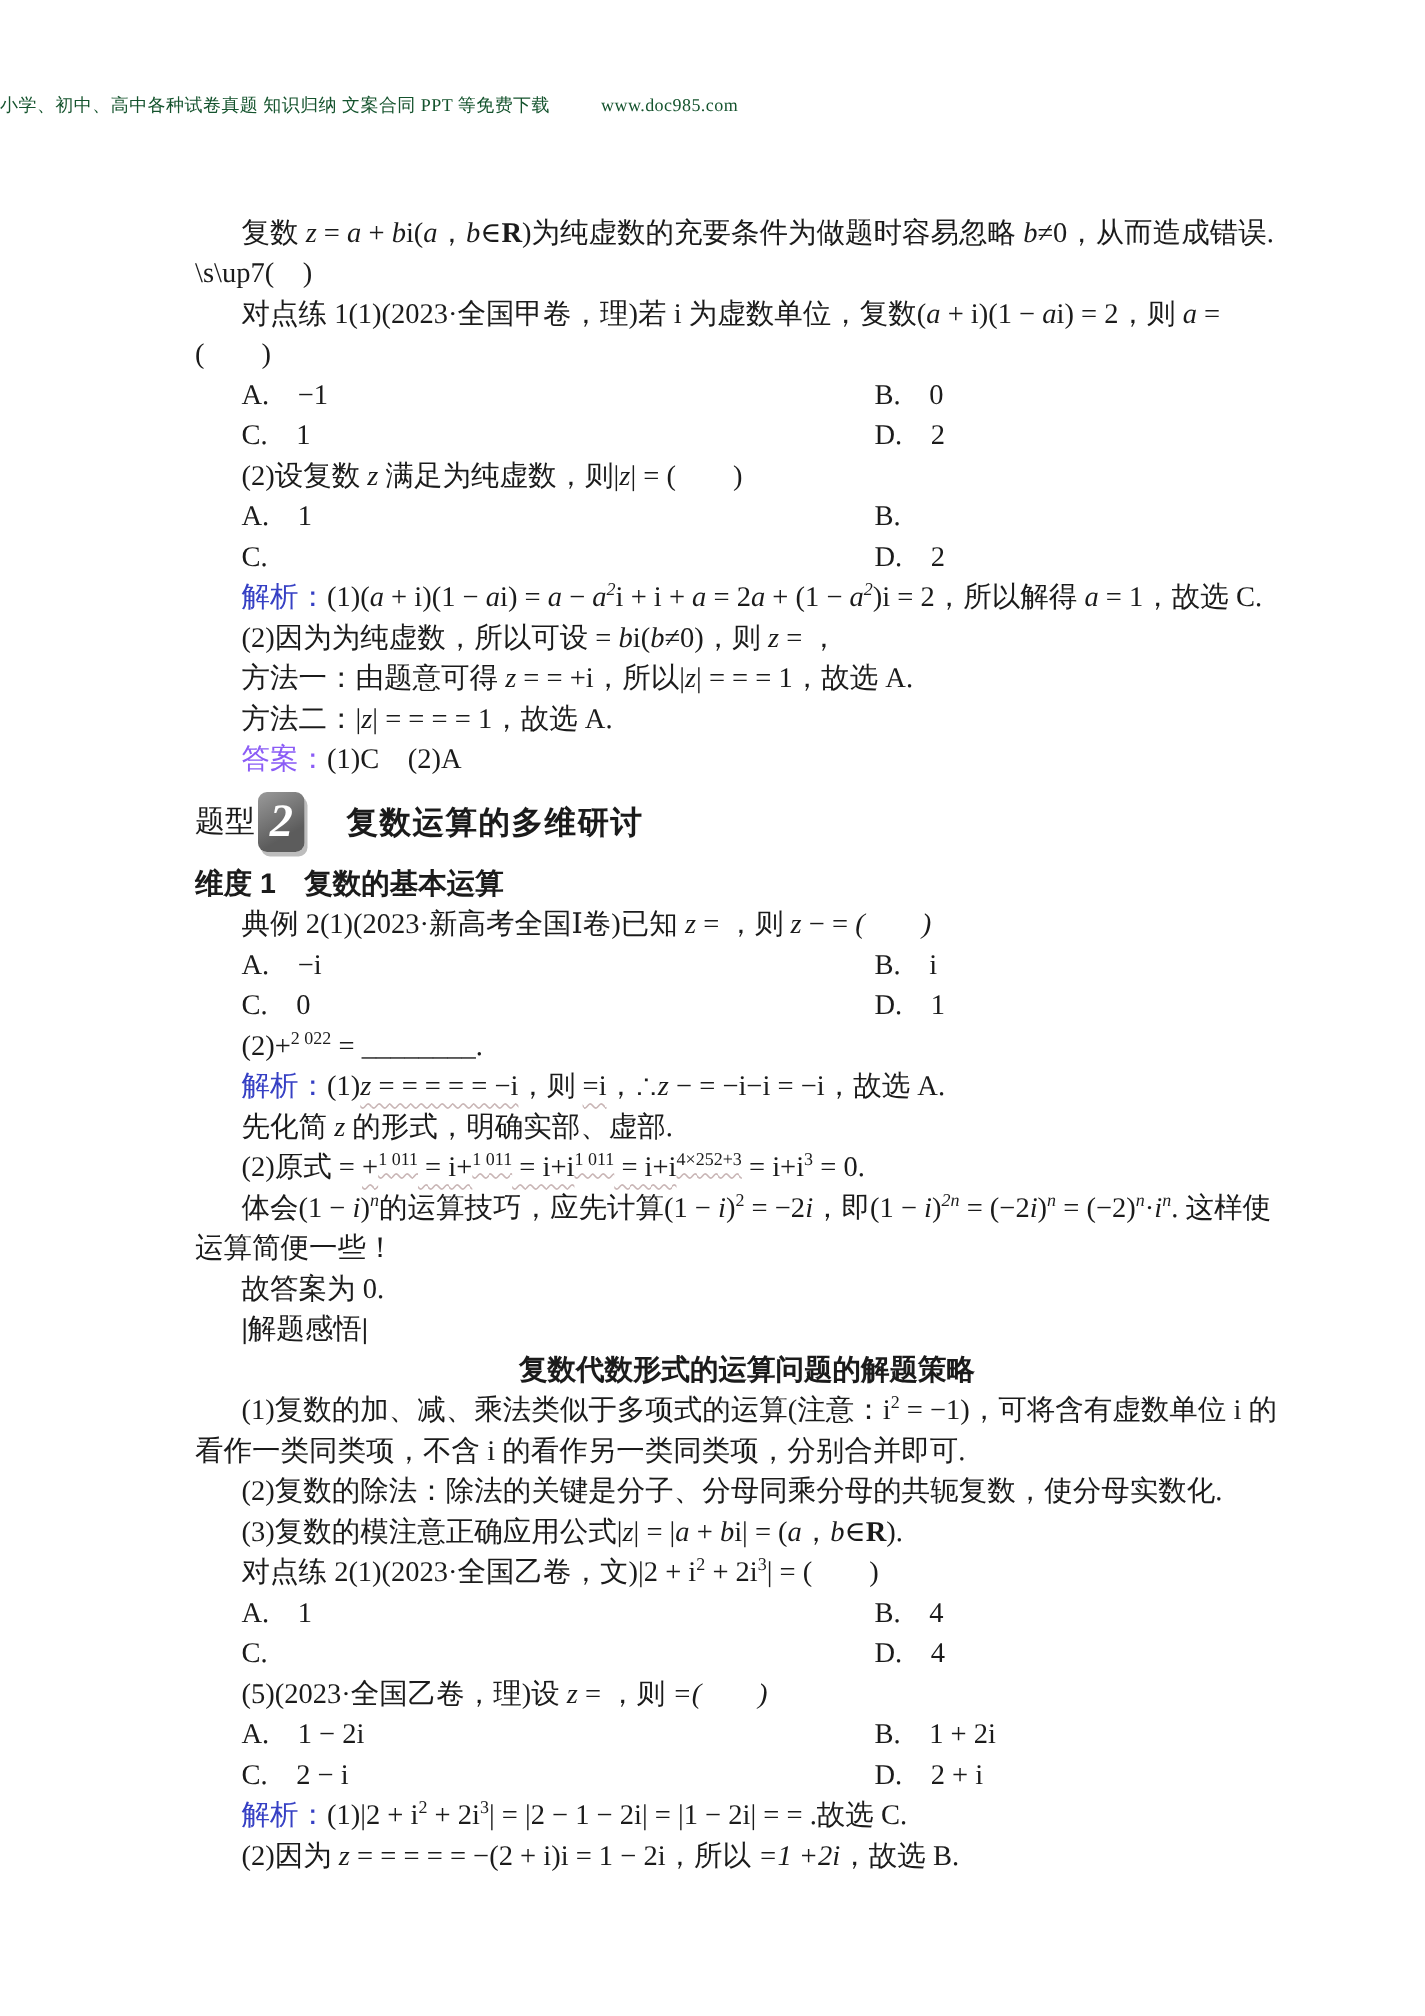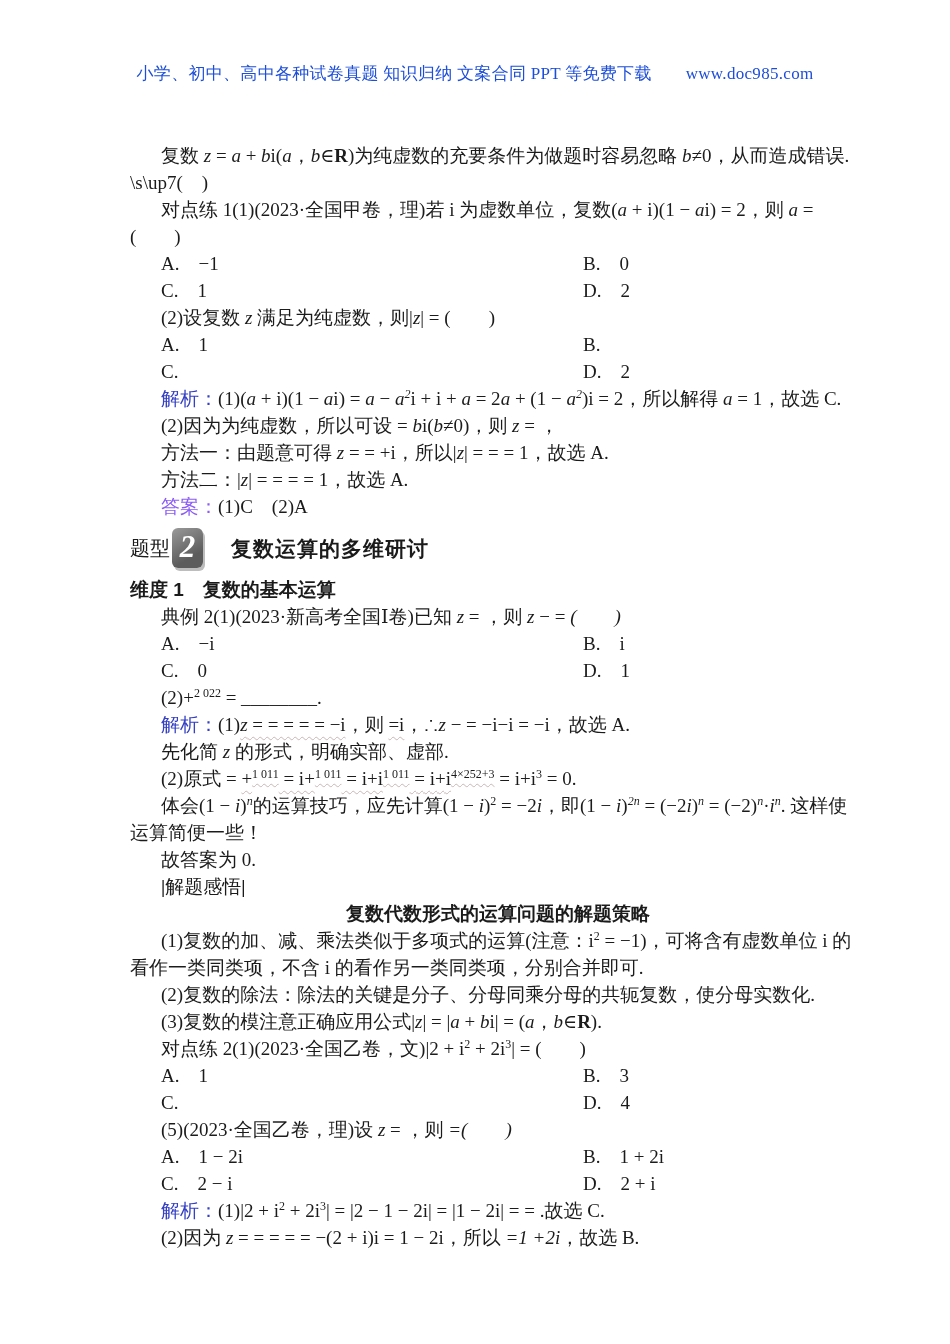--- a/index.html
+++ b/index.html
@@ -4,21 +4,21 @@
 <style>
   html,body{margin:0;padding:0;background:#ffffff;}
   body{
     width:950px;height:1344px;
     font-family:"Liberation Serif","DejaVu Serif",serif;
     color:#1b1b1b;
   }
   .page{position:relative;width:950px;height:1344px;background:#fff;overflow:hidden;}
   .hdr{
     position:absolute;top:62px;left:0;width:100%;
-    text-align:center;font-size:17px;color:#1d4ed8;letter-spacing:.3px;white-space:nowrap;
+    text-align:left;font-size:12px;color:#14532d;letter-spacing:.3px;white-space:nowrap;
   }
   .hdr-gap{display:inline-block;width:34px;}
   .body-col{
     position:absolute;left:130px;top:142px;width:736px;
     font-size:19px;line-height:27px;
   }
   .body-col p{margin:0;}
   .indent{text-indent:31px;}
   .center{text-align:center;text-indent:0;}
   .opts{padding-left:31px;}
@@ -89,21 +89,21 @@
       <p class=" indent"><span>体会(1 − </span><span class="it">i</span><span>)</span><sup class="it">n</sup><span>的运算技巧，应先计算(1 − </span><span class="it">i</span><span>)</span><sup>2</sup><span> = −2</span><span class="it">i</span><span>，即(1 − </span><span class="it">i</span><span>)</span><sup class="it">2n</sup><span> = (−2</span><span class="it">i</span><span>)</span><sup class="it">n</sup><span> = (−2)</span><sup class="it">n</sup><span>·</span><span class="it">i</span><sup class="it">n</sup><span>. 这样使</span></p>
       <p class=""><span>运算简便一些！</span></p>
       <p class=" indent"><span>故答案为 0.</span></p>
       <p class=" indent"><span class="bd">|</span><span>解题感悟</span><span class="bd">|</span></p>
       <p class="center"><span class="bd sans">复数代数形式的运算问题的解题策略</span></p>
       <p class=" indent"><span>(1)复数的加、减、乘法类似于多项式的运算(注意：i</span><sup>2</sup><span> = −1)，可将含有虚数单位 i 的</span></p>
       <p class=""><span>看作一类同类项，不含 i 的看作另一类同类项，分别合并即可.</span></p>
       <p class=" indent"><span>(2)复数的除法：除法的关键是分子、分母同乘分母的共轭复数，使分母实数化.</span></p>
       <p class=" indent"><span>(3)复数的模注意正确应用公式|</span><span class="it">z</span><span>| = |</span><span class="it">a</span><span> + </span><span class="it">b</span><span>i| = (</span><span class="it">a</span><span>，</span><span class="it">b</span><span>∈</span><span class="bd">R</span><span>).</span></p>
       <p class=" indent"><span>对点练 2(1)(2023·全国乙卷，文)|2 + i</span><sup>2</sup><span> + 2i</span><sup>3</sup><span>| = (　　)</span></p>
-      <p class="opts"><span class="opt-l"><span>A.　1</span></span><span class="opt-r"><span>B.　3</span></span></p>
+      <p class="opts"><span class="opt-l"><span>A.　1</span></span><span class="opt-r"><span>B.　4</span></span></p>
       <p class="opts"><span class="opt-l"><span>C.</span></span><span class="opt-r"><span>D.　4</span></span></p>
       <p class=" indent"><span>(5)(2023·全国乙卷，理)设 </span><span class="it">z</span><span> = ，则 </span><span class="it">=(　　)</span></p>
       <p class="opts"><span class="opt-l"><span>A.　1 − 2i</span></span><span class="opt-r"><span>B.　1 + 2i</span></span></p>
       <p class="opts"><span class="opt-l"><span>C.　2 − i</span></span><span class="opt-r"><span>D.　2 + i</span></span></p>
       <p class=" indent"><span style="color: rgb(54, 64, 196);">解析：</span><span>(1)|2 + i</span><sup>2</sup><span> + 2i</span><sup>3</sup><span>| = |2 − 1 − 2i| = |1 − 2i| = = .故选 C.</span></p>
       <p class=" indent"><span>(2)因为 </span><span class="it">z</span><span> = = = = = −(2 + i)i = 1 − 2i，所以 </span><span class="it">=1 +2i</span><span>，故选 B.</span></p>
     </div>
 </div>
 
 </body></html>

